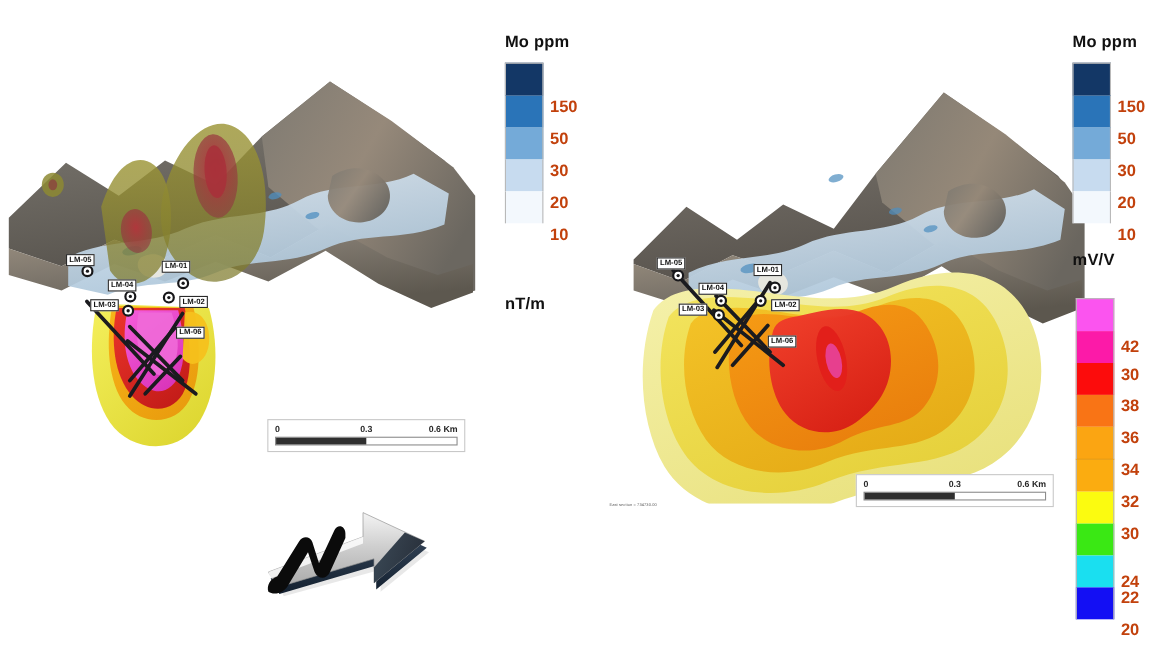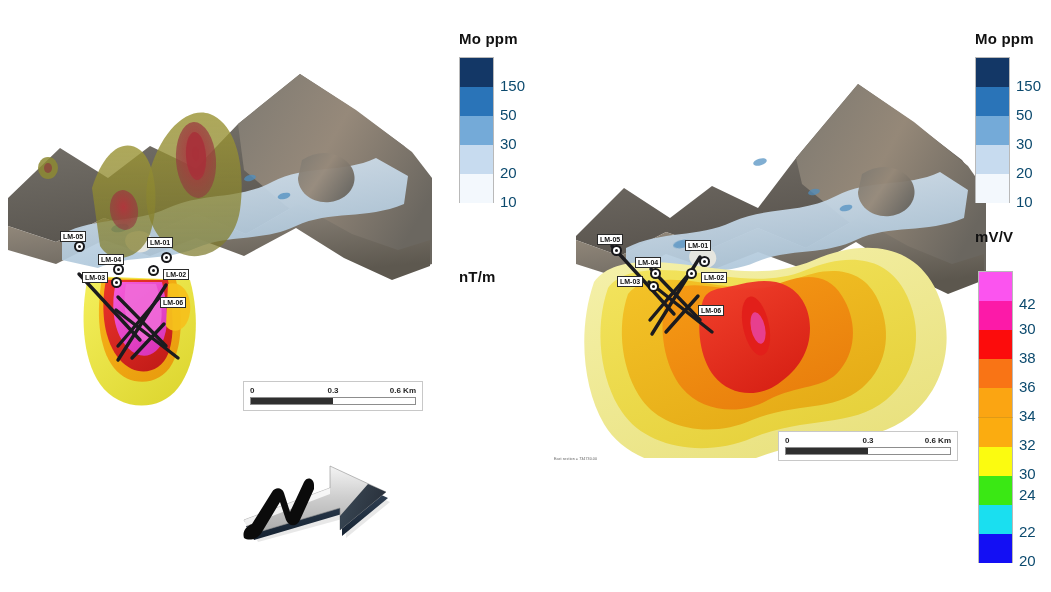--- a/index.html
+++ b/index.html
@@ -7,21 +7,21 @@
        font-family:"Liberation Sans",sans-serif;color:#1a1a1a;}
   .panel{position:absolute;}
 
   
   .legend-title{font-size:15px;font-weight:bold;color:#111;letter-spacing:.2px;white-space:nowrap;}
   .ramp{position:relative;}
   .swatch{width:33px;border-left:1px solid #b9b9b9;border-right:1px solid #b9b9b9;}
   .ramp .swatch:first-child{border-top:1px solid #b9b9b9;}
   .ramp .swatch:last-child{border-bottom:1px solid #b9b9b9;}
   .ramp-labels{position:absolute;left:41px;top:0;height:100%;}
-  .ramp-labels span{position:absolute;font-size:15px;font-weight:normal;color:#0c4a6e;white-space:nowrap;}
+  .ramp-labels span{position:absolute;font-size:15px;font-weight:bold;color:#c2410c;white-space:nowrap;margin-top:12px;}
 
   
   .terrain-wrap{position:absolute;overflow:hidden;}
   .terrain-svg{position:absolute;left:0;top:0;}
 
   
   .dh{position:absolute;width:11px;height:11px;border-radius:50%;background:#ffffff;
       border:2px solid #17171a;box-sizing:border-box;z-index:6;}
   .dh::after{content:"";position:absolute;left:50%;top:50%;width:3px;height:3px;margin:-1.5px 0 0 -1.5px;
       border-radius:50%;background:#17171a;}
@@ -316,21 +316,21 @@
     <div class="swatch" style="height:29px;background:#1adff0;"></div>
     <div class="swatch" style="height:29px;background:#130ff4;"></div>
     <div class="ramp-labels">
       <span style="top:24px;">42</span>
       <span style="top:49px;">30</span>
       <span style="top:78px;">38</span>
       <span style="top:107px;">36</span>
       <span style="top:136px;">34</span>
       <span style="top:165px;text-align:center;">32</span>
       <span style="top:194px;">30</span>
-      <span style="top:215px;text-align:center;">24</span>
+      <span style="top:238px;text-align:center;">24</span>
       <span style="top:252px;">22</span>
       <span style="top:281px;">20</span>
     </div>
   </div>
 </div>
 
 <div class="scalebar" style="left:243px;top:381px;">
   <div class="sb-nums">
     <span style="left:0;">0</span>
     <span style="left:50%;transform:translateX(-50%);">0.3</span>

